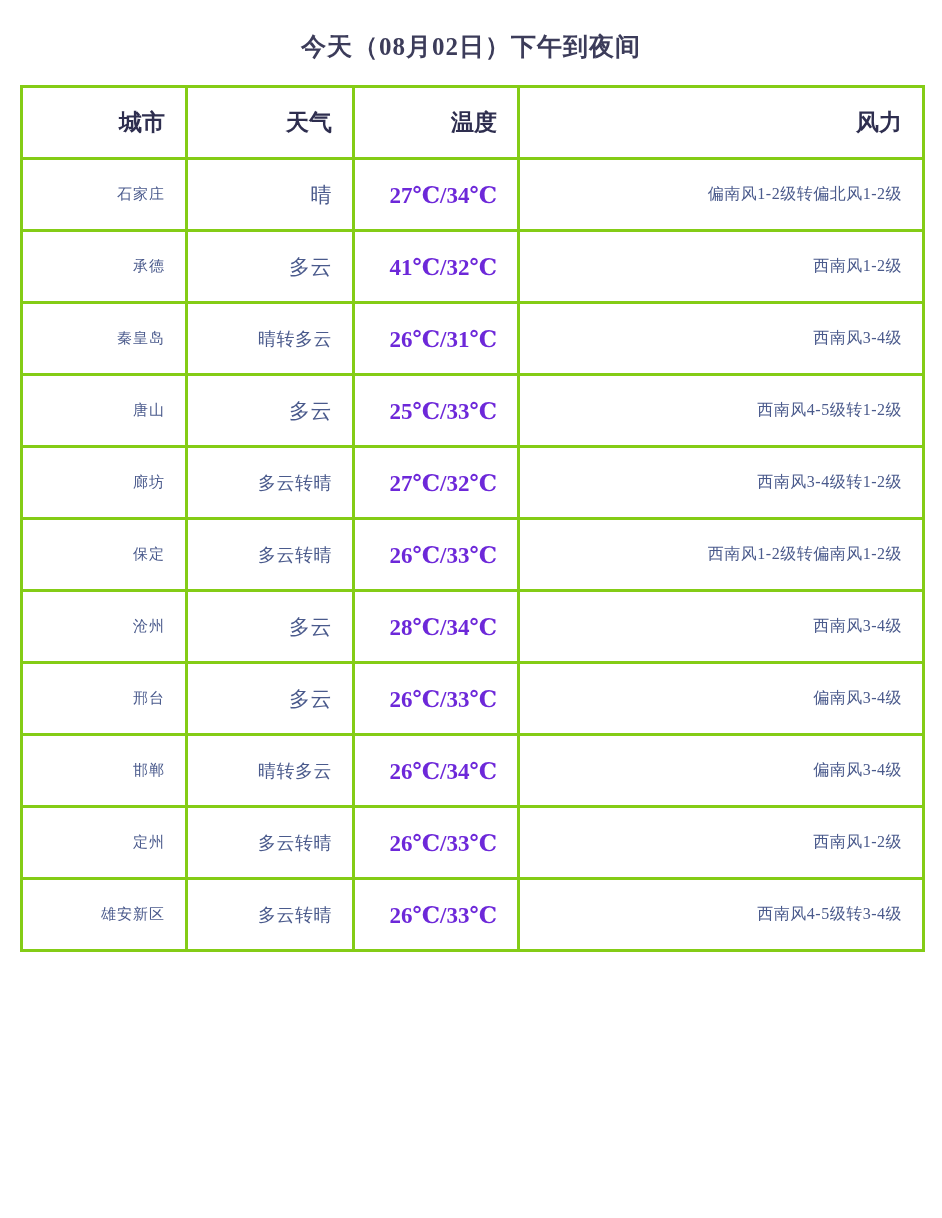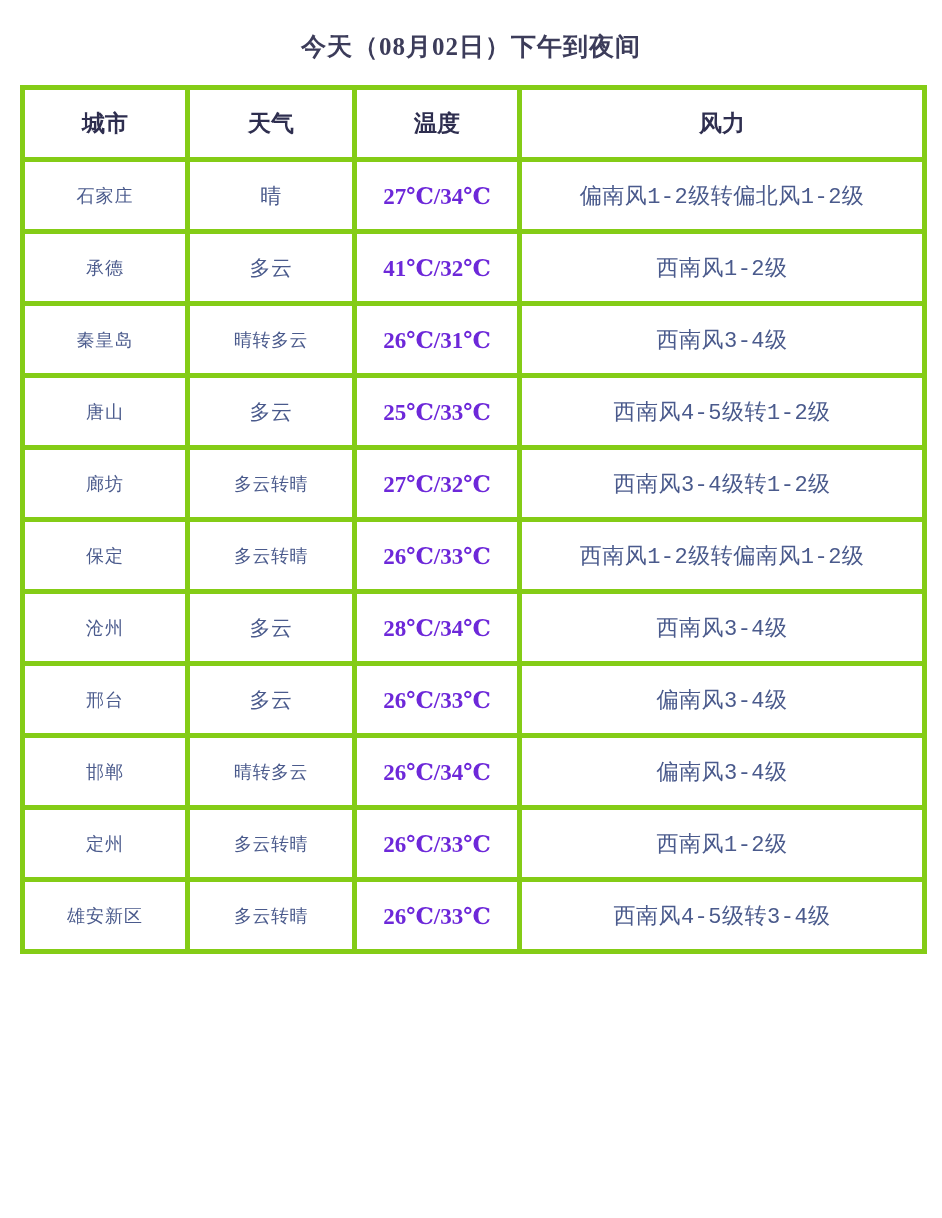--- a/index.html
+++ b/index.html
@@ -32,36 +32,36 @@
     width: 902px;
     margin: 0 20px 0 20px;
     border: 2px solid #8c8caa;
   }
   table.weather col.c-city  { width: 165px; }
   table.weather col.c-wx    { width: 167px; }
   table.weather col.c-temp  { width: 165px; }
   table.weather col.c-wind  { width: 405px; }
 
   table.weather th, table.weather td {
-    border: 5px solid #84cc16;
-    text-align: center;
+    border: 3px solid #84cc16;
+    text-align: right;
     vertical-align: middle;
     height: 72px;
     padding: 2px 20px;
     box-sizing: border-box;
   }
   table.weather thead th {
     font-family: "Liberation Serif", "DejaVu Serif", serif;
     font-size: 23px;
     font-weight: 700;
     color: #2e2e4f;
     height: 72px;
   }
   td.city {
-    font-size: 18px;
+    font-size: 15px;
     color: #4a5a8c;
     font-family: Liberation Mono, monospace;
     letter-spacing: 1px;
   }
   td.wx {
     font-size: 21px;
     color: #4a5a8c;
     font-family: "Liberation Serif", "DejaVu Serif", serif;
     letter-spacing: 0.5px;
   }
@@ -69,23 +69,23 @@
     font-size: 18px;
   }
   td.temp {
     font-size: 23px;
     color: #6d28d9;
     font-family: "Liberation Serif", "DejaVu Serif", serif;
     font-weight: 600;
     letter-spacing: 0px;
   }
   td.wind {
-    font-size: 22px;
+    font-size: 16px;
     color: #4a5a8c;
-    font-family: Liberation Mono, monospace;
+    font-family: Liberation Serif, serif;
     letter-spacing: 0.5px;
   }
   .bottom-space { height: 40px; }
 </style>
 </head>
 <body>
 
 <div class="page">
 
   <div class="title">今天（08月02日）下午到夜间</div>

